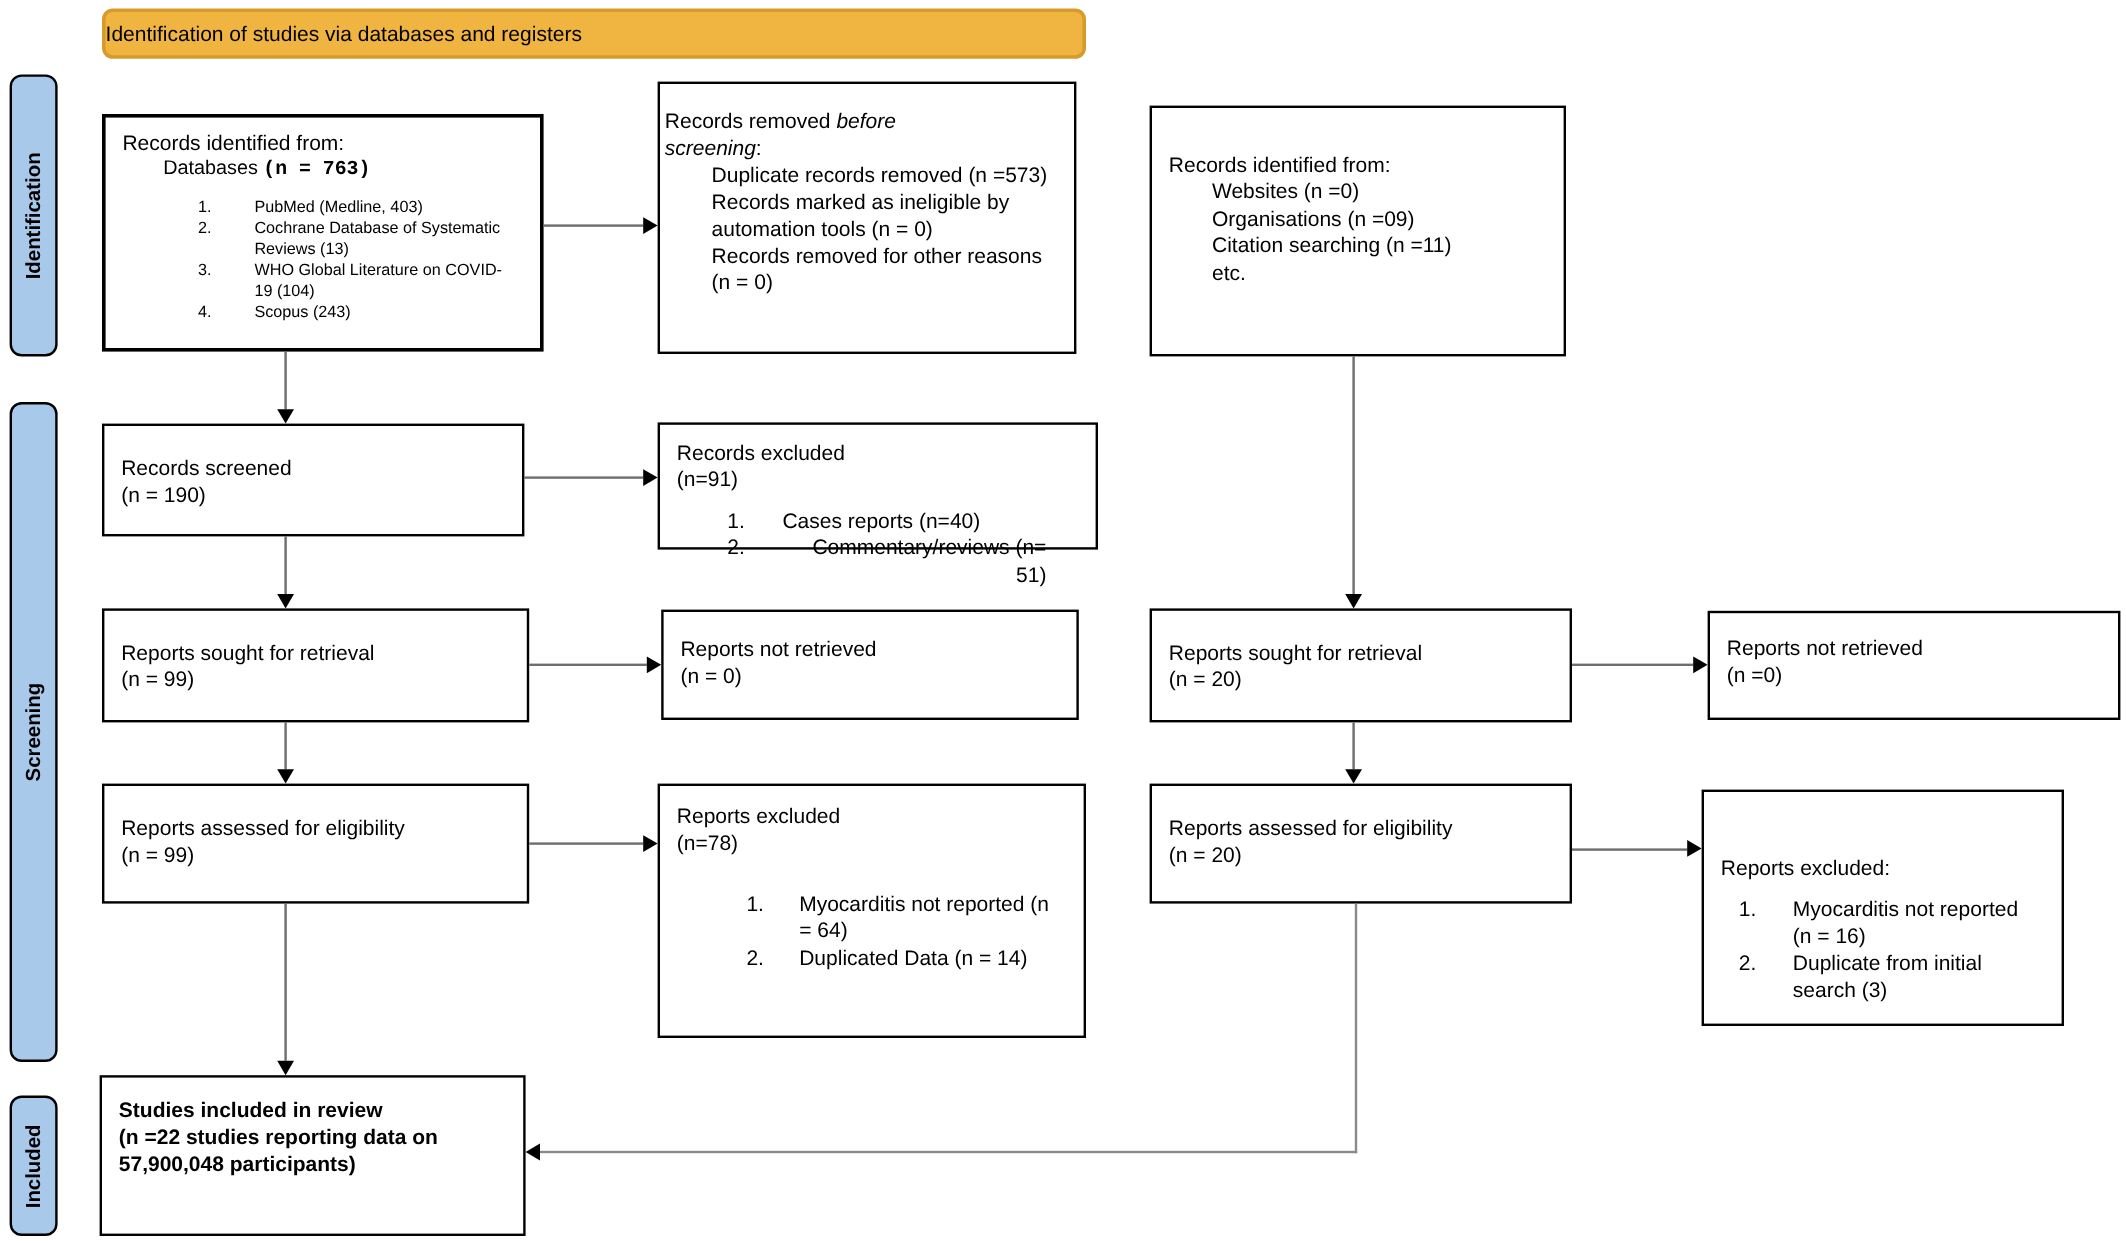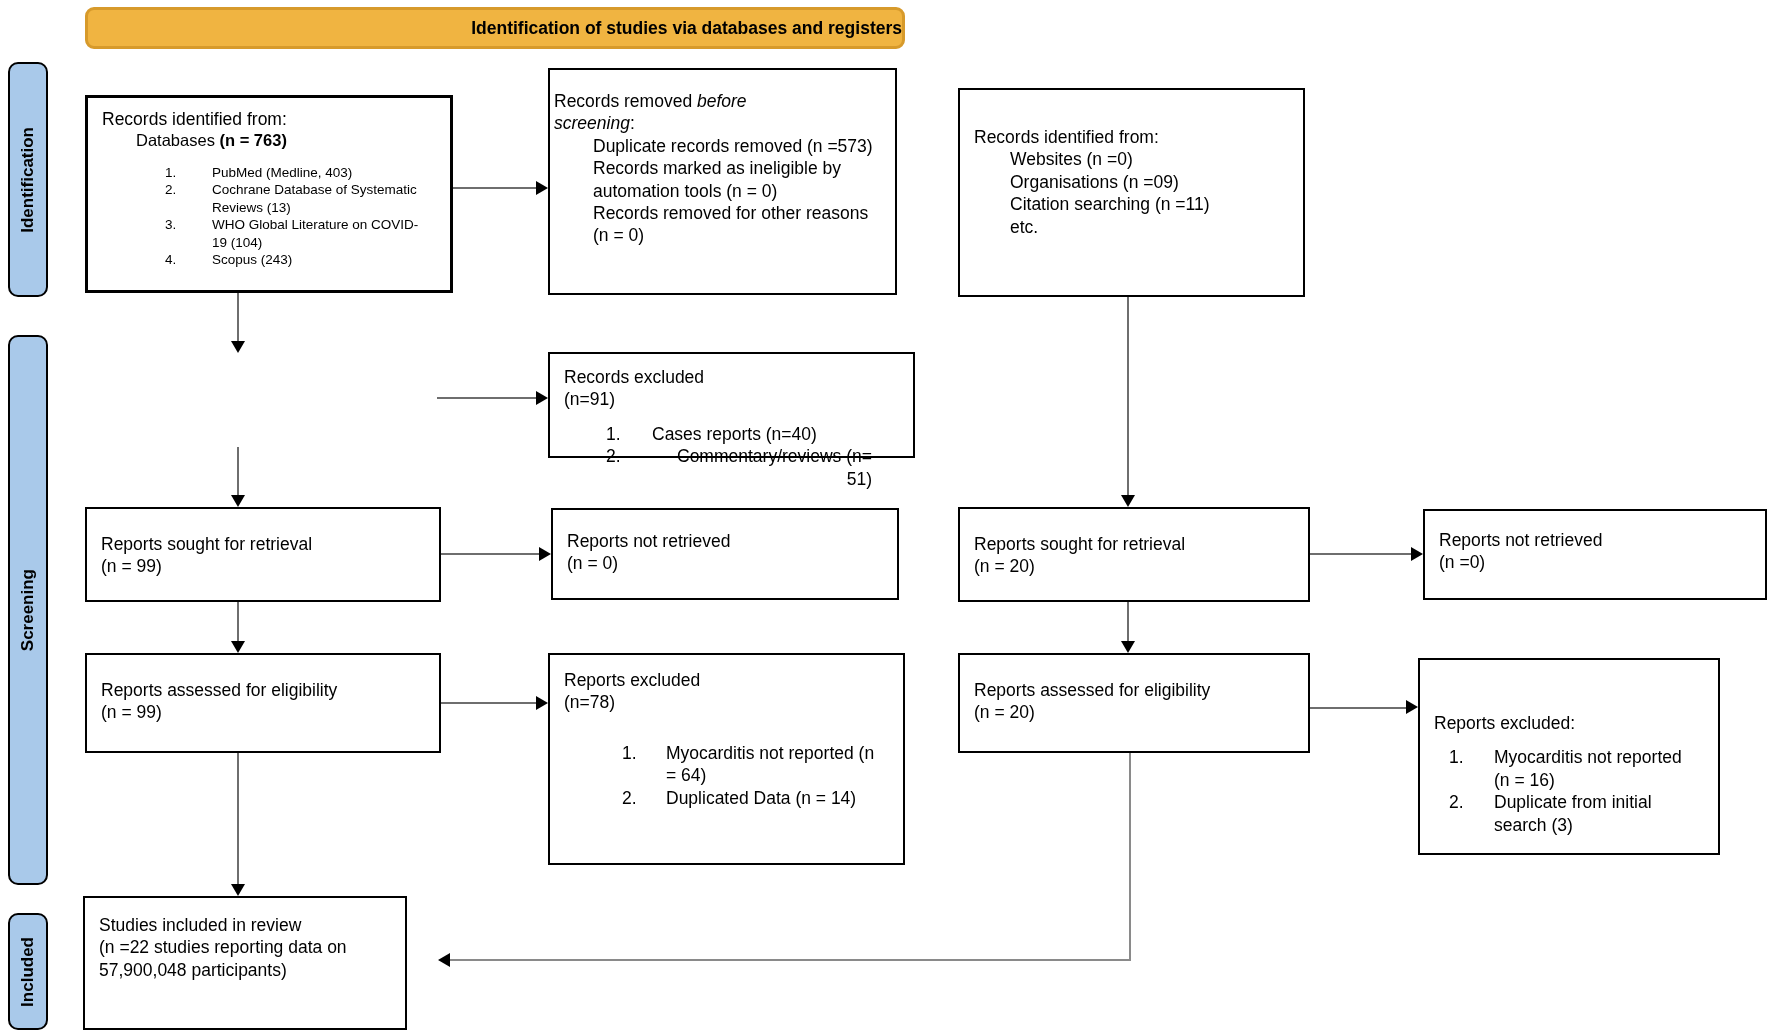--- a/index.html
+++ b/index.html
@@ -5,42 +5,42 @@
 <style>
   html,body { margin:0; padding:0; background:#fff; }
   .canvas {
     position:relative; width:1772px; height:1036px; background:#ffffff;
     font-family:"Liberation Sans", sans-serif; color:#000;
   }
   
   .banner {
     position:absolute; top:7px; height:42px; box-sizing:border-box;
     background:var(--banner-fill,#F0B441); border:3px solid var(--banner-border,#D79A2B);
-    border-radius:9px; display:flex; align-items:center; justify-content:flex-end;
-    font-weight:bold; font-size:17.5px;
+    border-radius:9px; display:flex; align-items:center; justify-content:flex-start;
+    font-weight:normal; font-size:17.5px;
   }
   
   .stage {
     position:absolute; left:8px; width:40px; box-sizing:border-box;
     background:var(--sidebar-fill,#A9C9EA); border:2.5px solid #000; border-radius:10px;
     display:flex; align-items:center; justify-content:center;
   }
   .stage span {
     writing-mode:vertical-rl; transform:rotate(180deg);
     font-weight:bold; font-size:17px; white-space:nowrap;
   }
   
   .box {
     position:absolute; box-sizing:border-box; background:#fff;
     border:2.5px solid #000; font-size:17.5px; line-height:1.28;
     padding:10px 10px 10px 14px;
   }
   .pt { padding-top:24px; }
   .sub { padding-left:34px; font-size:16.5px; }
-  .b { font-weight:bold; }
+  .b { font-weight:bold;font-family:Liberation Mono, monospace; }
   .i { font-style:italic; }
   .item { padding-left:39px; }
   .itemC { padding-left:36px; }
   ol.num { list-style:none; counter-reset:n; margin:12px; padding:0; }
   ol.num li { counter-increment:n; position:relative; padding-left:var(--txtx,90px); }
   ol.num li::before { content:counter(n) "."; position:absolute; left:var(--numx,40px); }
   .small { font-size:13.5px; line-height:1.3; }
   
   .shaft { position:absolute; background:#6e6e6e; }
   .thin  { background:#8a8a8a; }
@@ -93,20 +93,24 @@
   </div>
 
   <div class="box" style="left:958px; top:88px; width:347px; height:209px; padding-top:36px;">
     <div>Records identified from:</div>
     <div class="itemC">Websites (n =0)</div>
     <div class="itemC">Organisations (n =09)</div>
     <div class="itemC">Citation searching (n =11)</div>
     <div class="itemC">etc.</div>
   </div>
 
+  <div class="box pt" style="left:85px; top:353px; width:352px; height:94px;">
+    <div>Records screened</div>
+    <div>(n = 190)</div>
+  </div>
 
   <div class="box" style="left:548px; top:352px; width:367px; height:106px; padding-top:12px;">
     <div>Records excluded</div>
     <div>(n=91)</div>
     <ol class="num" style="--numx:30px; --txtx:76px; max-width:296px;">
       <li>Cases reports (n=40)</li>
       <li style="max-width:220px;text-align:right;">Commentary/reviews (n= 51)</li>
     </ol>
   </div>
 
@@ -127,21 +131,21 @@
 
   <div class="box" style="left:548px; top:653px; width:357px; height:212px; padding-top:14px;">
     <div>Reports excluded</div>
     <div>(n=78)</div>
     <ol class="num" style="--numx:46px; --txtx:90px; margin-top:28px;">
       <li style="max-width:330px;">Myocarditis not reported (n = 64)</li>
       <li>Duplicated Data (n = 14)</li>
     </ol>
   </div>
 
-  <div class="box" style="left:83px; top:896px; width:324px; height:134px; padding-top:16px;">
+  <div class="box" style="left:83px; top:896px; width:355px; height:134px; padding-top:16px;font-weight:bold;">
     <div>Studies included in review</div>
     <div>(n =22 studies reporting data on 57,900,048 participants)</div>
   </div>
 
   <div class="box pt" style="left:958px; top:507px; width:352px; height:95px;">
     <div>Reports sought for retrieval</div>
     <div>(n = 20)</div>
   </div>
 
   <div class="box pt" style="left:1423px; top:509px; width:344px; height:91px; padding-top:18px;">

